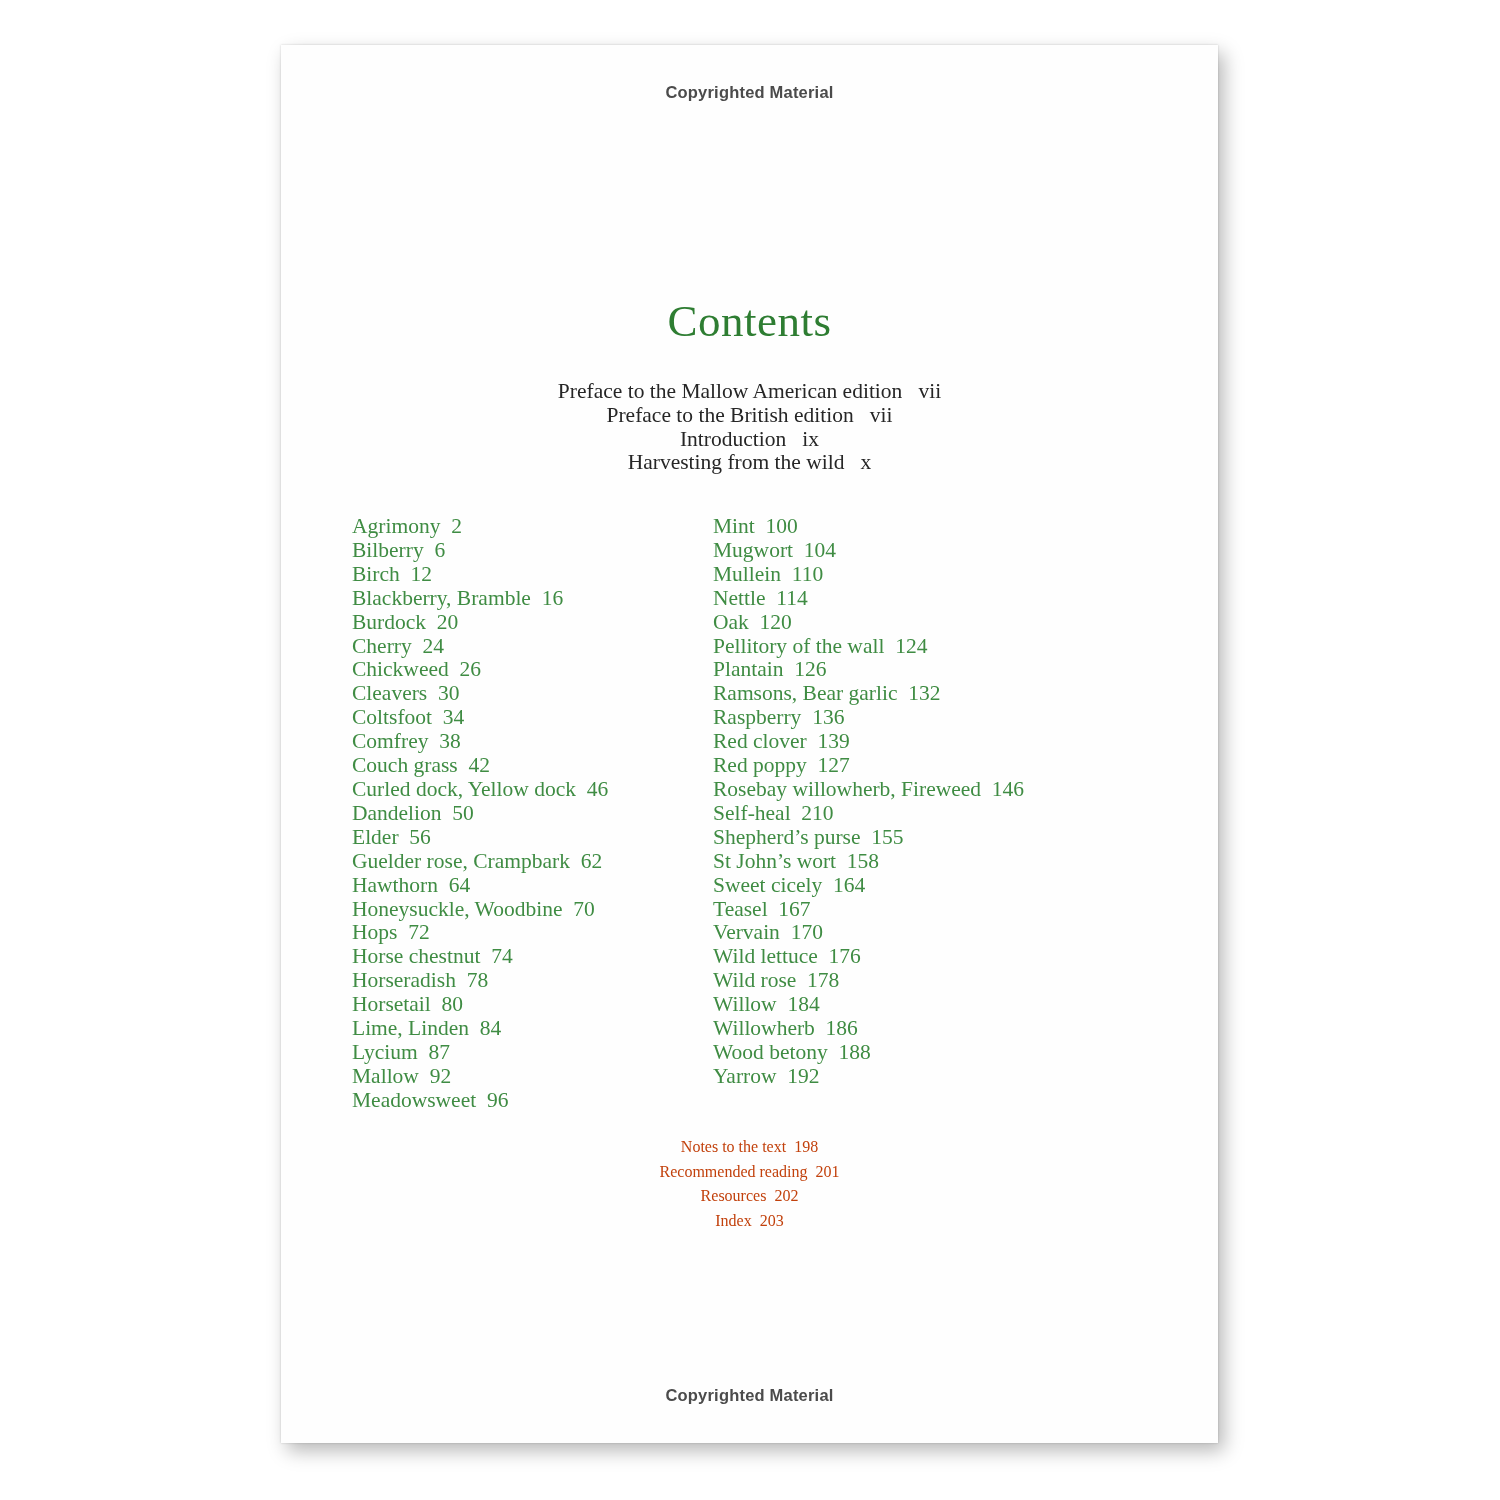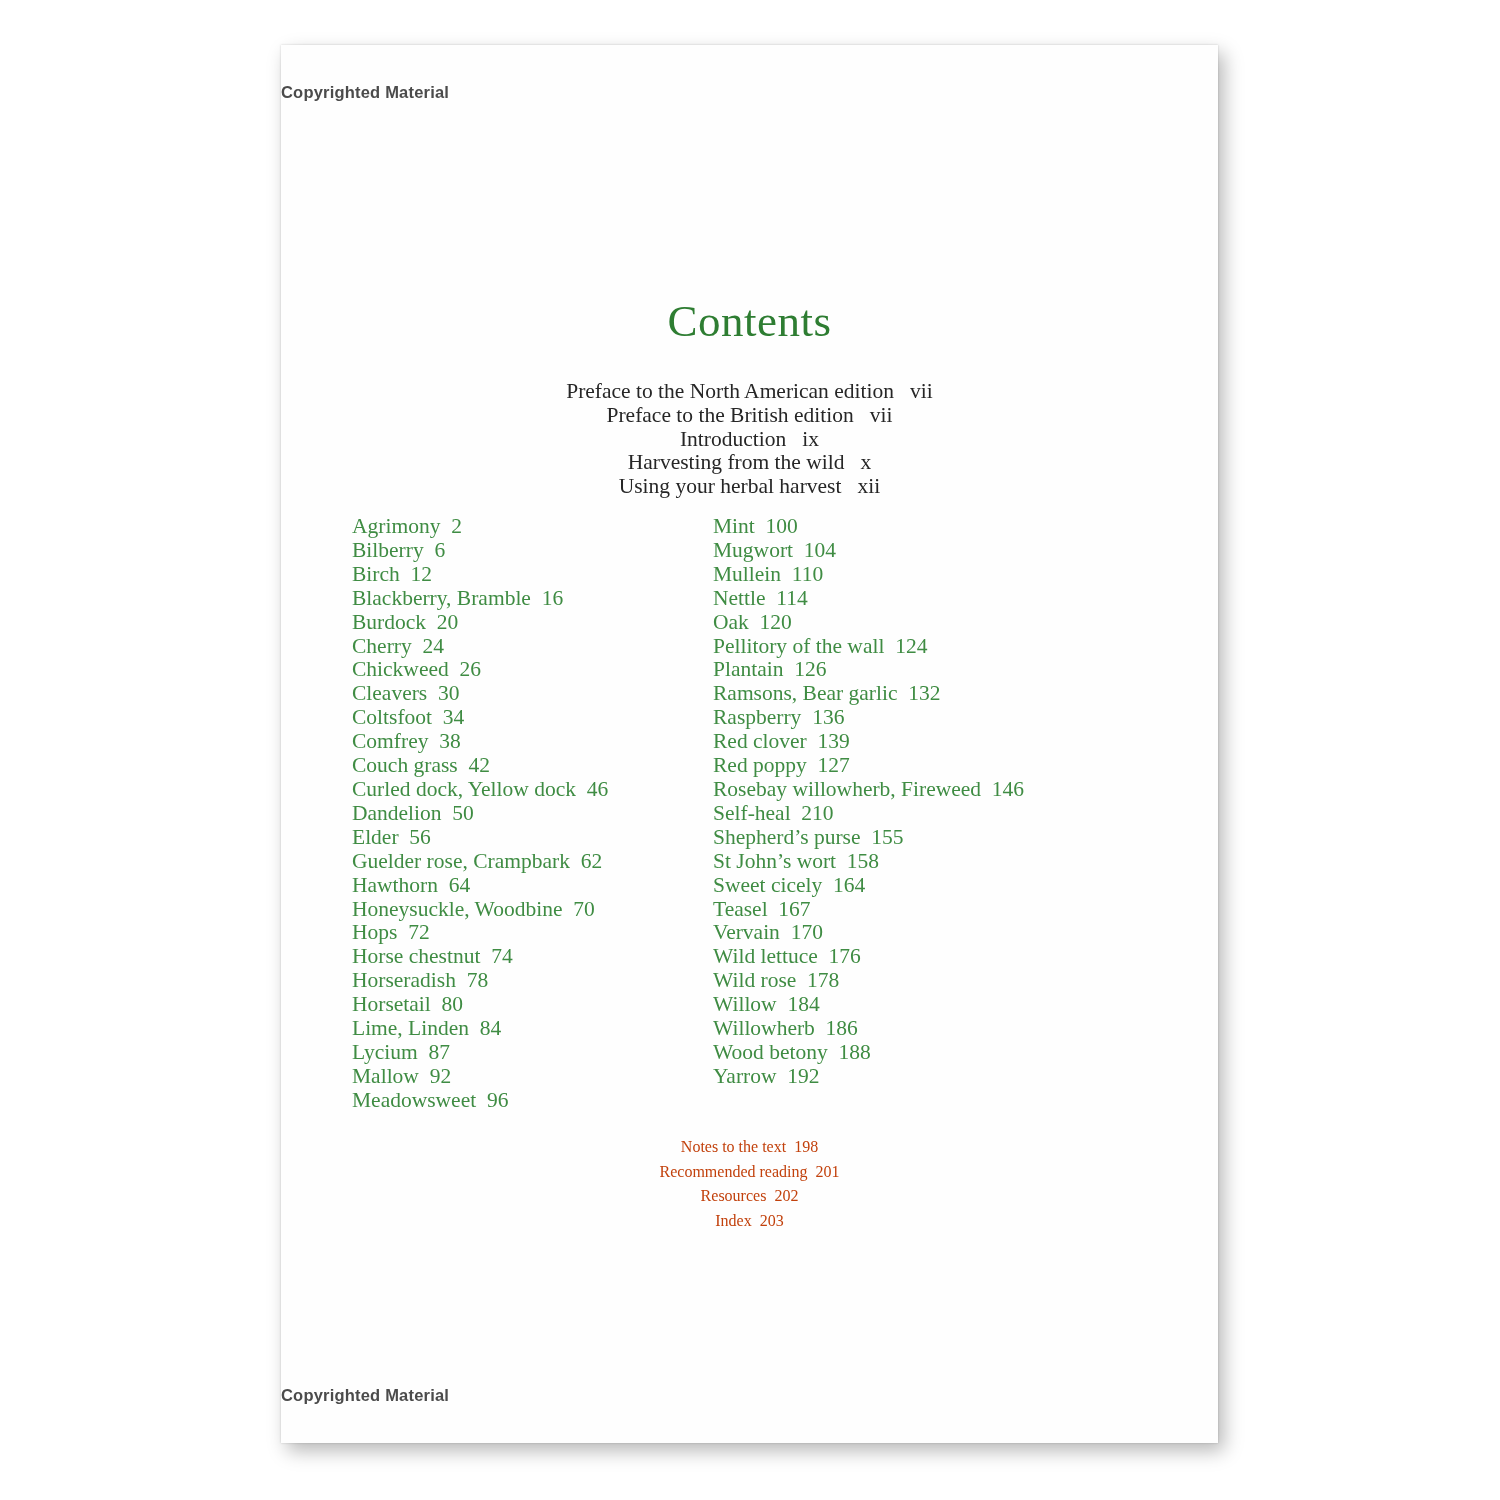--- a/index.html
+++ b/index.html
@@ -23,21 +23,21 @@
     top: 45px;
     width: 937px;
     height: 1398px;
     background: #fefefe;
     box-shadow: 6px 8px 18px rgba(0,0,0,0.28), 0 0 2px rgba(0,0,0,0.18);
   }
   .watermark {
     position: absolute;
     left: 0;
     width: 100%;
-    text-align: left;
+    text-align: center;
     font-family: "Liberation Sans", sans-serif;
     font-weight: bold;
     font-size: 16.5px;
     color: #4b4b4b;
     letter-spacing: 0.2px;
   }
   .watermark.top { top: 38px; }
   .watermark.bottom { bottom: 38px; }
 
   .title {
@@ -100,25 +100,24 @@
 <body>
 
 <div id="stage">
   <div class="page">
 
     <div class="watermark top">Copyrighted Material</div>
 
     <div class="title">Contents</div>
 
     <div class="front-list">
-        <div class="row entry"><span>Preface to the North American edition</span>   <span class="pg">vii</span></div>
+        <div class="row entry"><span>Preface to the Mallow American edition</span>   <span class="pg">vii</span></div>
         <div class="row entry"><span>Preface to the British edition</span>   <span class="pg">vii</span></div>
         <div class="row entry"><span>Introduction</span>   <span class="pg">ix</span></div>
         <div class="row entry"><span>Harvesting from the wild</span>   <span class="pg">x</span></div>
-        <div class="row entry"><span>Using your herbal harvest</span>   <span class="pg">xii</span></div>
       </div>
 
     <div class="columns">
       <div class="col left">
           <div class="row entry"><span>Agrimony</span>  <span class="pg">2</span></div>
           <div class="row entry"><span>Bilberry</span>  <span class="pg">6</span></div>
           <div class="row entry"><span>Birch</span>  <span class="pg">12</span></div>
           <div class="row entry"><span>Blackberry, Bramble</span>  <span class="pg">16</span></div>
           <div class="row entry"><span>Burdock</span>  <span class="pg">20</span></div>
           <div class="row entry"><span>Cherry</span>  <span class="pg">24</span></div>

